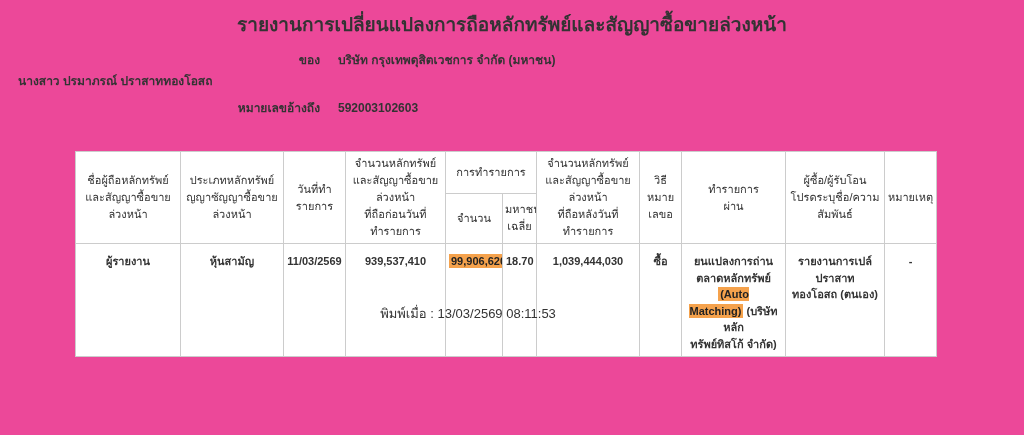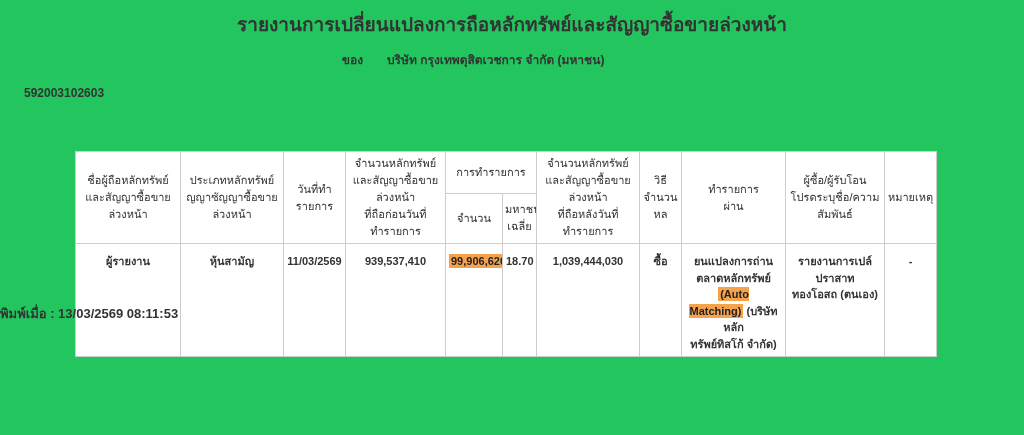--- a/index.html
+++ b/index.html
@@ -2,31 +2,31 @@
 <html style="--hl: #F5A24C; --border: #CCCCCC; --text: #333333;"><head>
 <meta charset="utf-8">
 <style>
   :root{
     --hl:#F5A24C;
     --border:#CCCCCC;
     --text:#333333;
   }
   html,body{margin:0;padding:0;background:#ffffff;}
   body{font-family:"Liberation Sans","DejaVu Sans",sans-serif;color:var(--text);}
-  .page{position:relative;width:1024px;height:435px;background:#22c55e;overflow:hidden;}
+  .page{position:relative;width:1024px;height:435px;background:#ec4899;overflow:hidden;}
 
   .title{
     position:absolute;top:13px;left:0;width:100%;
     text-align:center;font-size:19px;font-weight:bold;line-height:1.3;
   }
 
   .meta{position:absolute;top:53px;left:0;font-size:12px;font-weight:bold;}
   .meta-row{display:flex;align-items:flex-start;margin-bottom:6px;}
-  .meta-label{width:320px;text-align:right;line-height:15px;margin-left:43px;}
-  .meta-value{margin-left:24px;line-height:15px;white-space:pre-line;max-width:560px;}
+  .meta-label{width:320px;text-align:right;line-height:15px;}
+  .meta-value{margin-left:18px;line-height:15px;white-space:pre-line;max-width:560px;}
 
   table.report-table{
     position:absolute;top:151px;left:75px;
     border-collapse:collapse;table-layout:fixed;width:861px;
     font-size:11px;color:var(--text);
   }
   .report-table th,.report-table td{
     border:1px solid var(--border);
     white-space:pre-line;
     overflow:hidden;
@@ -39,40 +39,42 @@
   .report-table thead tr.hrow2{height:41px;}
   .report-table tbody tr{height:63px;font-weight:bold;}
   .report-table td{
     text-align:center;vertical-align:top;
     padding:9px 3px 4px;line-height:1.5;background:#fff;
   }
   .hl{background:var(--hl);padding:1px 2px;color:#222;}
 
   .footer{
     position:absolute;top:303px;left:0;width:936px;
-    text-align:left;font-size:13px;font-weight:bold;
+    text-align:center;font-size:13px;font-weight:normal;
   }
 </style>
 </head>
 <body>
 
 <div class="page">
 
   <div class="title">รายงานการเปลี่ยนแปลงการถือหลักทรัพย์และสัญญาซื้อขายล่วงหน้า</div>
 
   <div class="meta">
     <div class="meta-row">
       <div class="meta-label">ของ</div>
       <div class="meta-value">บริษัท กรุงเทพดุสิตเวชการ จำกัด (มหาชน)</div>
     </div>
     <div class="meta-row">
+      <div class="meta-value">นางสาว ปรมาภรณ์ ปราสาททองโอสถ</div>
     </div>
     <div class="meta-row">
     </div>
     <div class="meta-row">
+      <div class="meta-label">หมายเลขอ้างถึง</div>
       <div class="meta-value">592003102603</div>
     </div>
   </div>
 
   <table class="report-table">
     <colgroup>
       <col style="width:105px">
         <col style="width:103px">
         <col style="width:62px">
       <col style="width:100px">
@@ -94,21 +96,21 @@
         <th rowspan="2">จำนวนหลักทรัพย์
 และสัญญาซื้อขายล่วงหน้า
 ที่ถือก่อนวันที่
 ทำรายการ</th>
         <th colspan="2">การทำรายการ</th>
         <th rowspan="2">จำนวนหลักทรัพย์
 และสัญญาซื้อขายล่วงหน้า
 ที่ถือหลังวันที่
 ทำรายการ</th>
         <th rowspan="2">วิธี
-จำนวนหล</th>
+หมายเลขอ</th>
         <th rowspan="2">ทำรายการ
 ผ่าน</th>
         <th rowspan="2">ผู้ซื้อ/ผู้รับโอน
 โปรดระบุชื่อ/ความสัมพันธ์</th>
         <th rowspan="2">หมายเหตุ</th>
       </tr>
       <tr class="hrow2">
         <th>จำนวน</th>
         <th>มหาชน
 เฉลี่ย</th>

